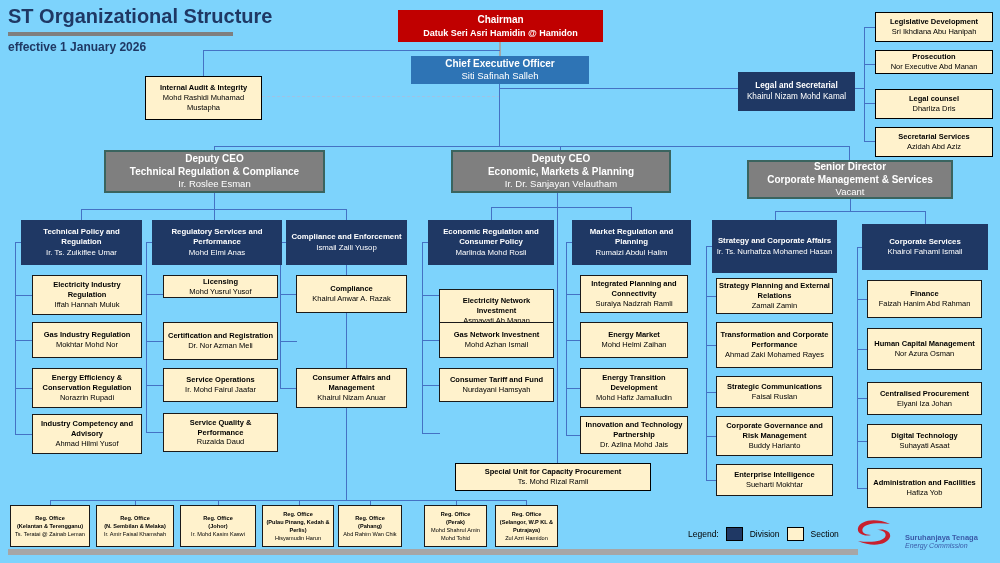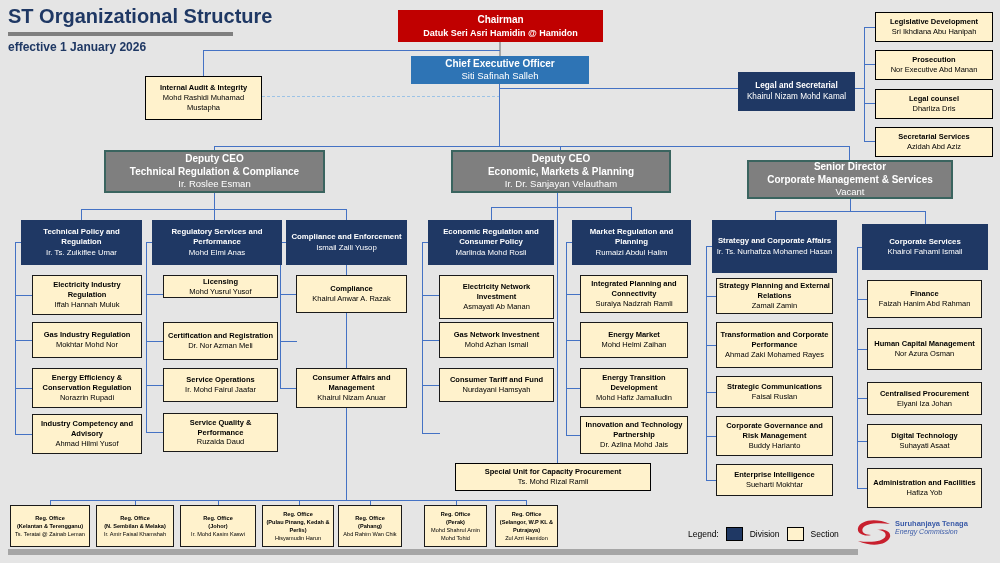--- a/index.html
+++ b/index.html
@@ -1,17 +1,17 @@
 <!DOCTYPE html>
 <html><head>
 <meta charset="utf-8">
 <style>
   *{box-sizing:border-box;margin:0;padding:0}
   body{font-family:"Liberation Sans",sans-serif;background:#fff}
-  #canvas{position:relative;width:1000px;height:563px;background:#e5e5e5;overflow:hidden}
+  #canvas{position:relative;width:1000px;height:563px;background:#7dd3fc;overflow:hidden}
   .box{position:absolute;z-index:2;display:flex;flex-direction:column;justify-content:center;align-items:center;text-align:center;padding:1px 2px}
   .t{font-weight:700}
   .chairman{background:#C00000;color:#fff;font-size:10px;line-height:1.35}
   .chairman .n{font-weight:700;font-size:9px}
   .ceo{background:#2E74B5;color:#fff;font-size:10px;line-height:1.3}
   .ceo .n{font-size:9.5px;font-weight:400}
   .exec{background:#7F7F7F;border:2px solid #3A645F;color:#fff;font-size:10px;line-height:1.25}
   .exec .n{font-size:9.5px;font-weight:400}
   .division{background:#1F3864;color:#fff;font-size:7.8px;line-height:1.3}
   .section{background:#FFF2CC;border:1px solid #1a1a1a;color:#000;font-size:7.5px;line-height:1.3}
@@ -21,21 +21,21 @@
   .hl{position:absolute;height:1.3px;background:#4472C4;z-index:1}
   .vl{position:absolute;width:1.3px;background:#4472C4;z-index:1}
   .dash{position:absolute;height:0;border-top:1.5px dashed #9DC3E6;z-index:1}
   .gv{position:absolute;width:2px;background:#A6A6A6;z-index:1}
   #title{position:absolute;left:8px;top:5px;font-size:20px;font-weight:700;color:#1F3864}
   #rule{position:absolute;left:8px;top:32px;width:225px;height:4px;background:#7F7F7F}
   #eff{position:absolute;left:8px;top:40px;font-size:12px;font-weight:700;color:#1F3864}
   #legend{position:absolute;left:688px;top:527px;display:flex;align-items:center;gap:7px;font-size:8.5px;z-index:2}
   .sw{width:17px;height:14px;border:1px solid #000}
   #botbar{position:absolute;left:8px;top:549px;width:850px;height:6px;background:#A6A6A6;z-index:1}
-  #logo{position:absolute;left:856px;top:519px;display:flex;align-items:flex-start;gap:3px;z-index:2}
+  #logo{position:absolute;left:856px;top:519px;display:flex;align-items:flex-end;gap:13px;z-index:2}
   #logo .l1{font-size:7.5px;font-weight:700;color:#3B5BA8;line-height:1.2}
   #logo .l2{font-size:7px;font-style:italic;color:#3B5BA8;line-height:1.2}
   i{display:block}
 </style>
 </head>
 <body>
 
 <div id="canvas">
 
   <div id="title">ST Organizational Structure</div>
@@ -144,21 +144,21 @@
     <div class="n">Mohd Rashidi Muhamad Mustapha</div>
   </div>
   <div class="box division" style="left:738px;top:72px;width:117px;height:39px;font-size:8.2px">
     <div class="t">Legal and Secretarial</div>
     <div class="n">Khairul Nizam Mohd Kamal</div>
   </div>
   <div class="box section bd" style="left:875px;top:12px;width:118px;height:30px">
     <div class="t">Legislative Development</div>
     <div class="n">Sri Ikhdiana Abu Hanipah</div>
   </div>
-  <div class="box section bd" style="left:875px;top:50px;width:118px;height:30px">
+  <div class="box section bd" style="left:875px;top:50px;width:118px;height:24px">
     <div class="t">Prosecution</div>
     <div class="n">Nor Executive Abd Manan</div>
   </div>
   <div class="box section bd" style="left:875px;top:89px;width:118px;height:30px">
     <div class="t">Legal counsel</div>
     <div class="n">Dharliza Dris</div>
   </div>
   <div class="box section bd" style="left:875px;top:127px;width:118px;height:30px">
     <div class="t">Secretarial Services</div>
     <div class="n">Azidah Abd Aziz</div>
@@ -245,21 +245,21 @@
 
   <div class="box section" style="left:296px;top:275px;width:111px;height:38px">
     <div class="t">Compliance</div>
     <div class="n">Khairul Anwar A. Razak</div>
   </div>
   <div class="box section" style="left:296px;top:368px;width:111px;height:40px">
     <div class="t">Consumer Affairs and Management</div>
     <div class="n">Khairul Nizam Anuar</div>
   </div>
 
-  <div class="box section" style="left:439px;top:275px;width:115px;height:44px">
+  <div class="box section" style="left:439px;top:289px;width:115px;height:44px">
     <div class="t">Electricity Network Investment</div>
     <div class="n">Asmayati Ab Manan</div>
   </div>
   <div class="box section" style="left:439px;top:322px;width:115px;height:36px">
     <div class="t">Gas Network Investnent</div>
     <div class="n">Mohd Azhan Ismail</div>
   </div>
   <div class="box section" style="left:439px;top:368px;width:115px;height:34px">
     <div class="t">Consumer Tariff and Fund</div>
     <div class="n">Nurdayani Hamsyah</div>

